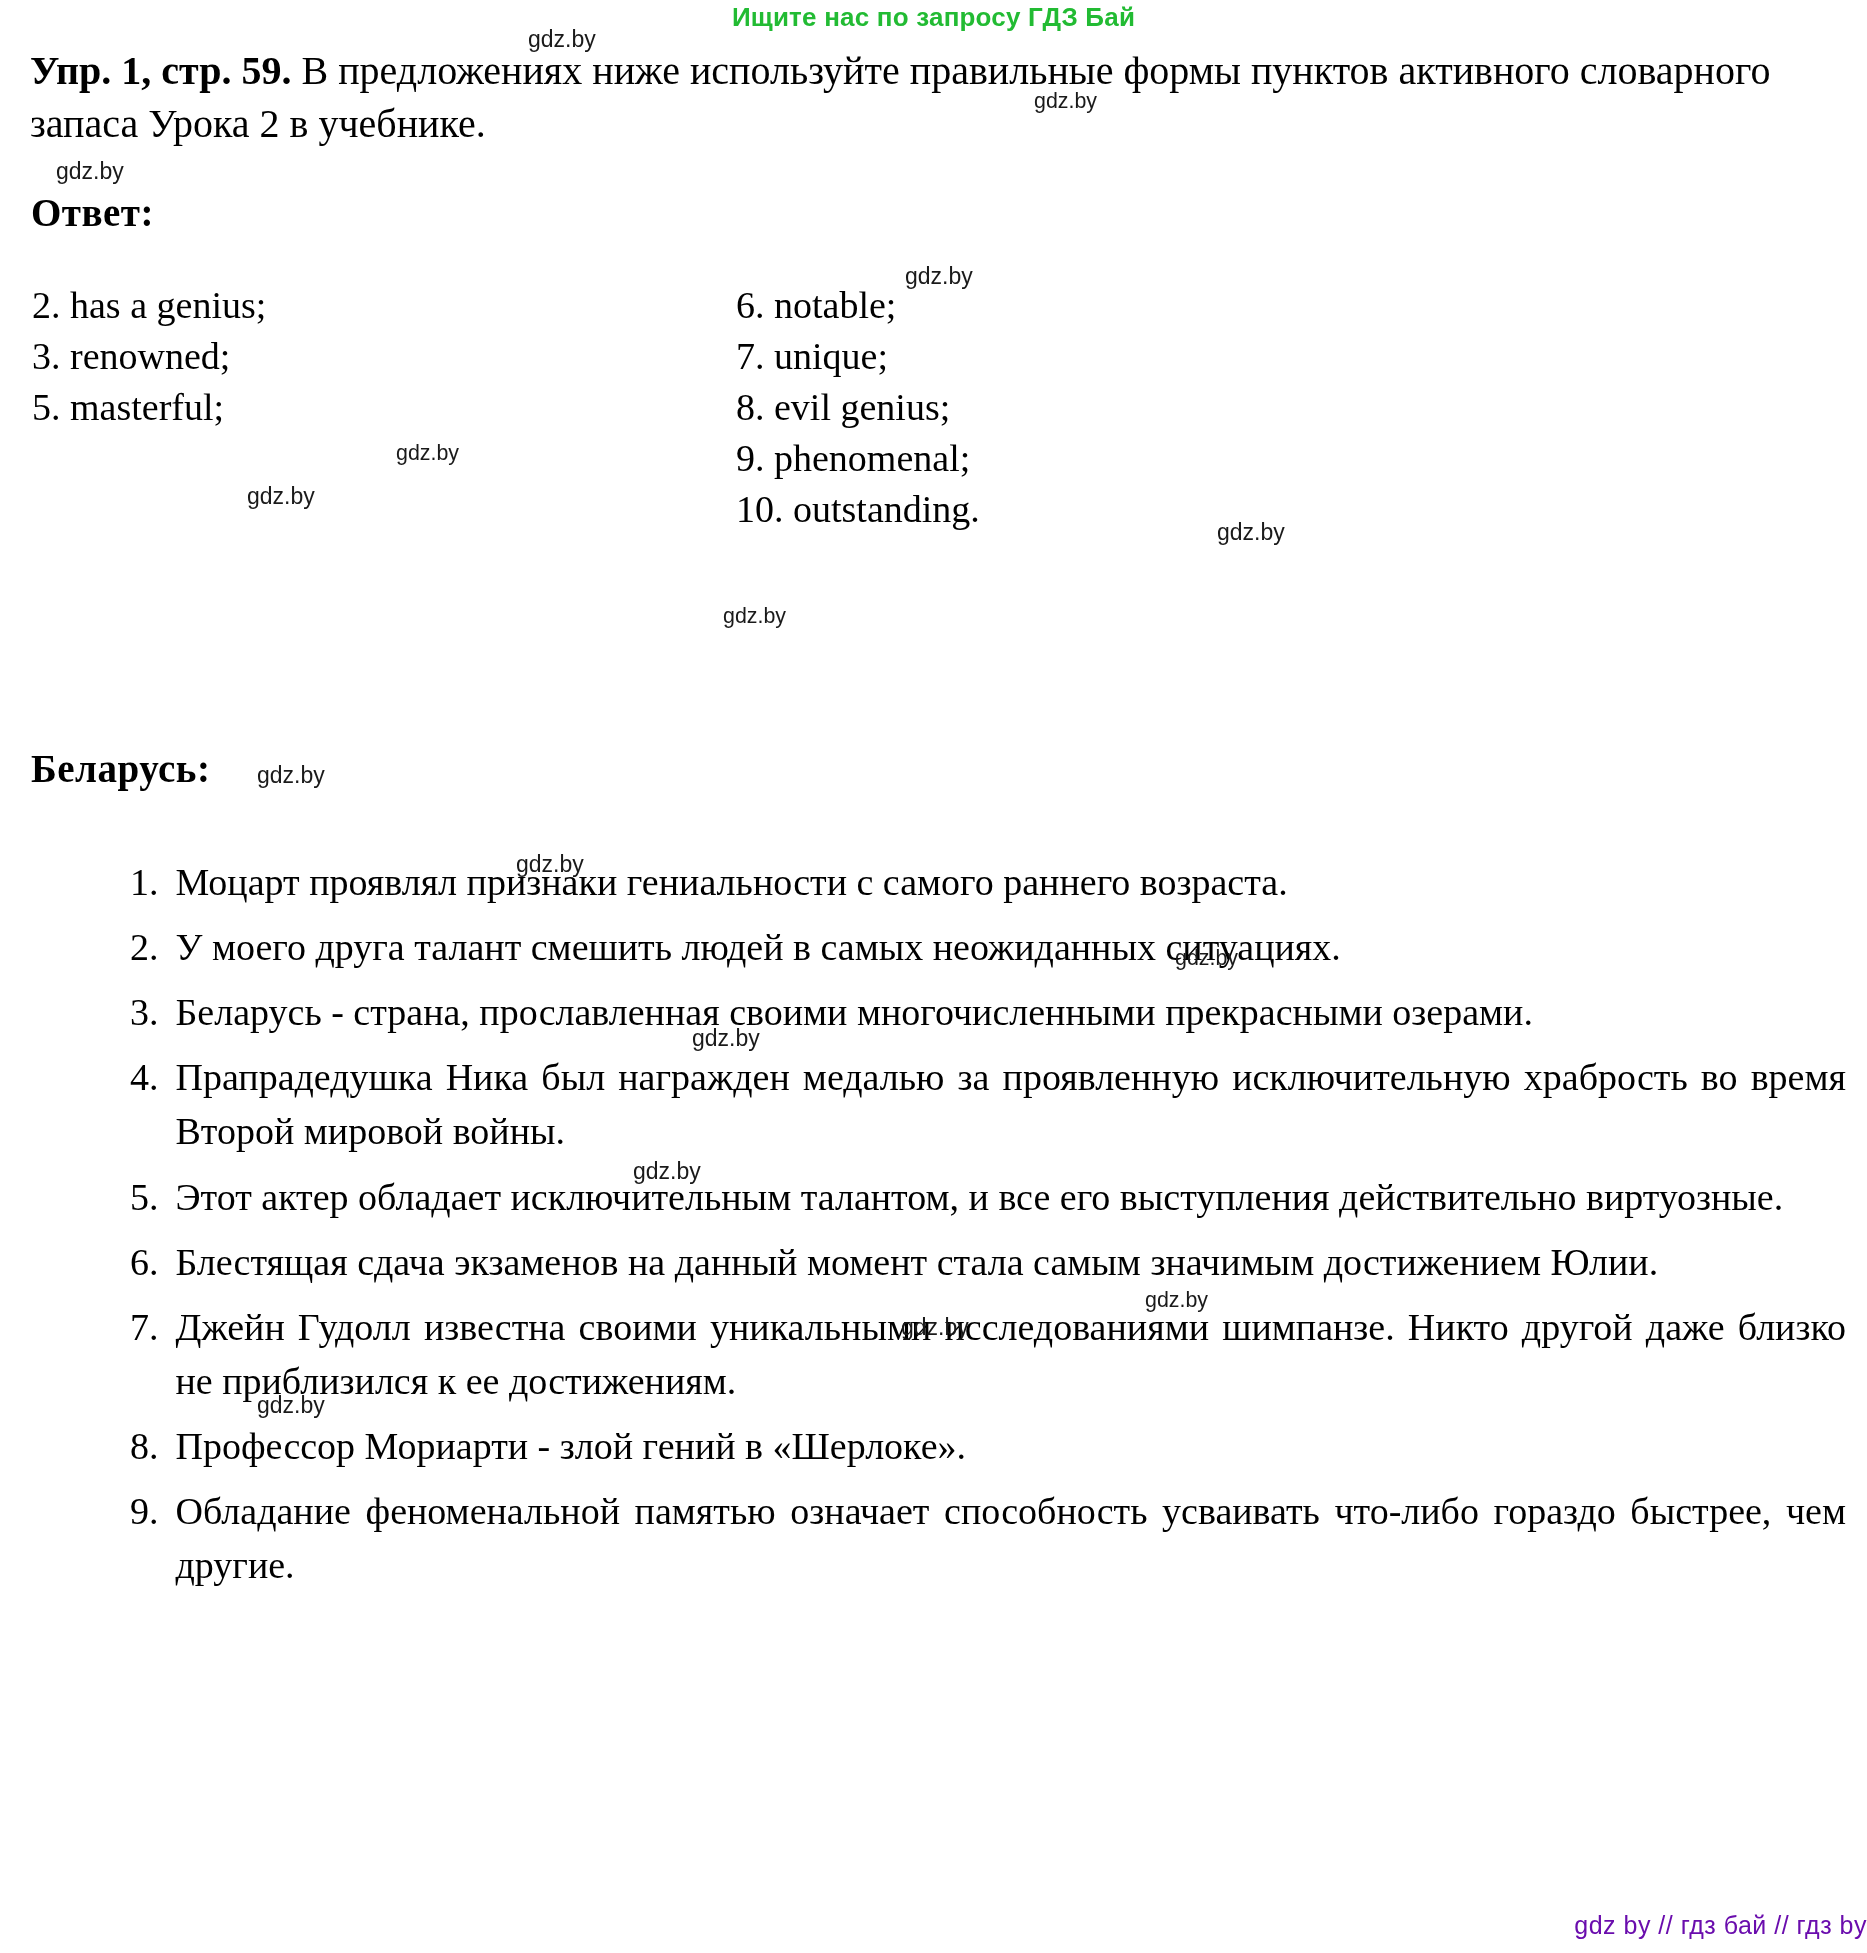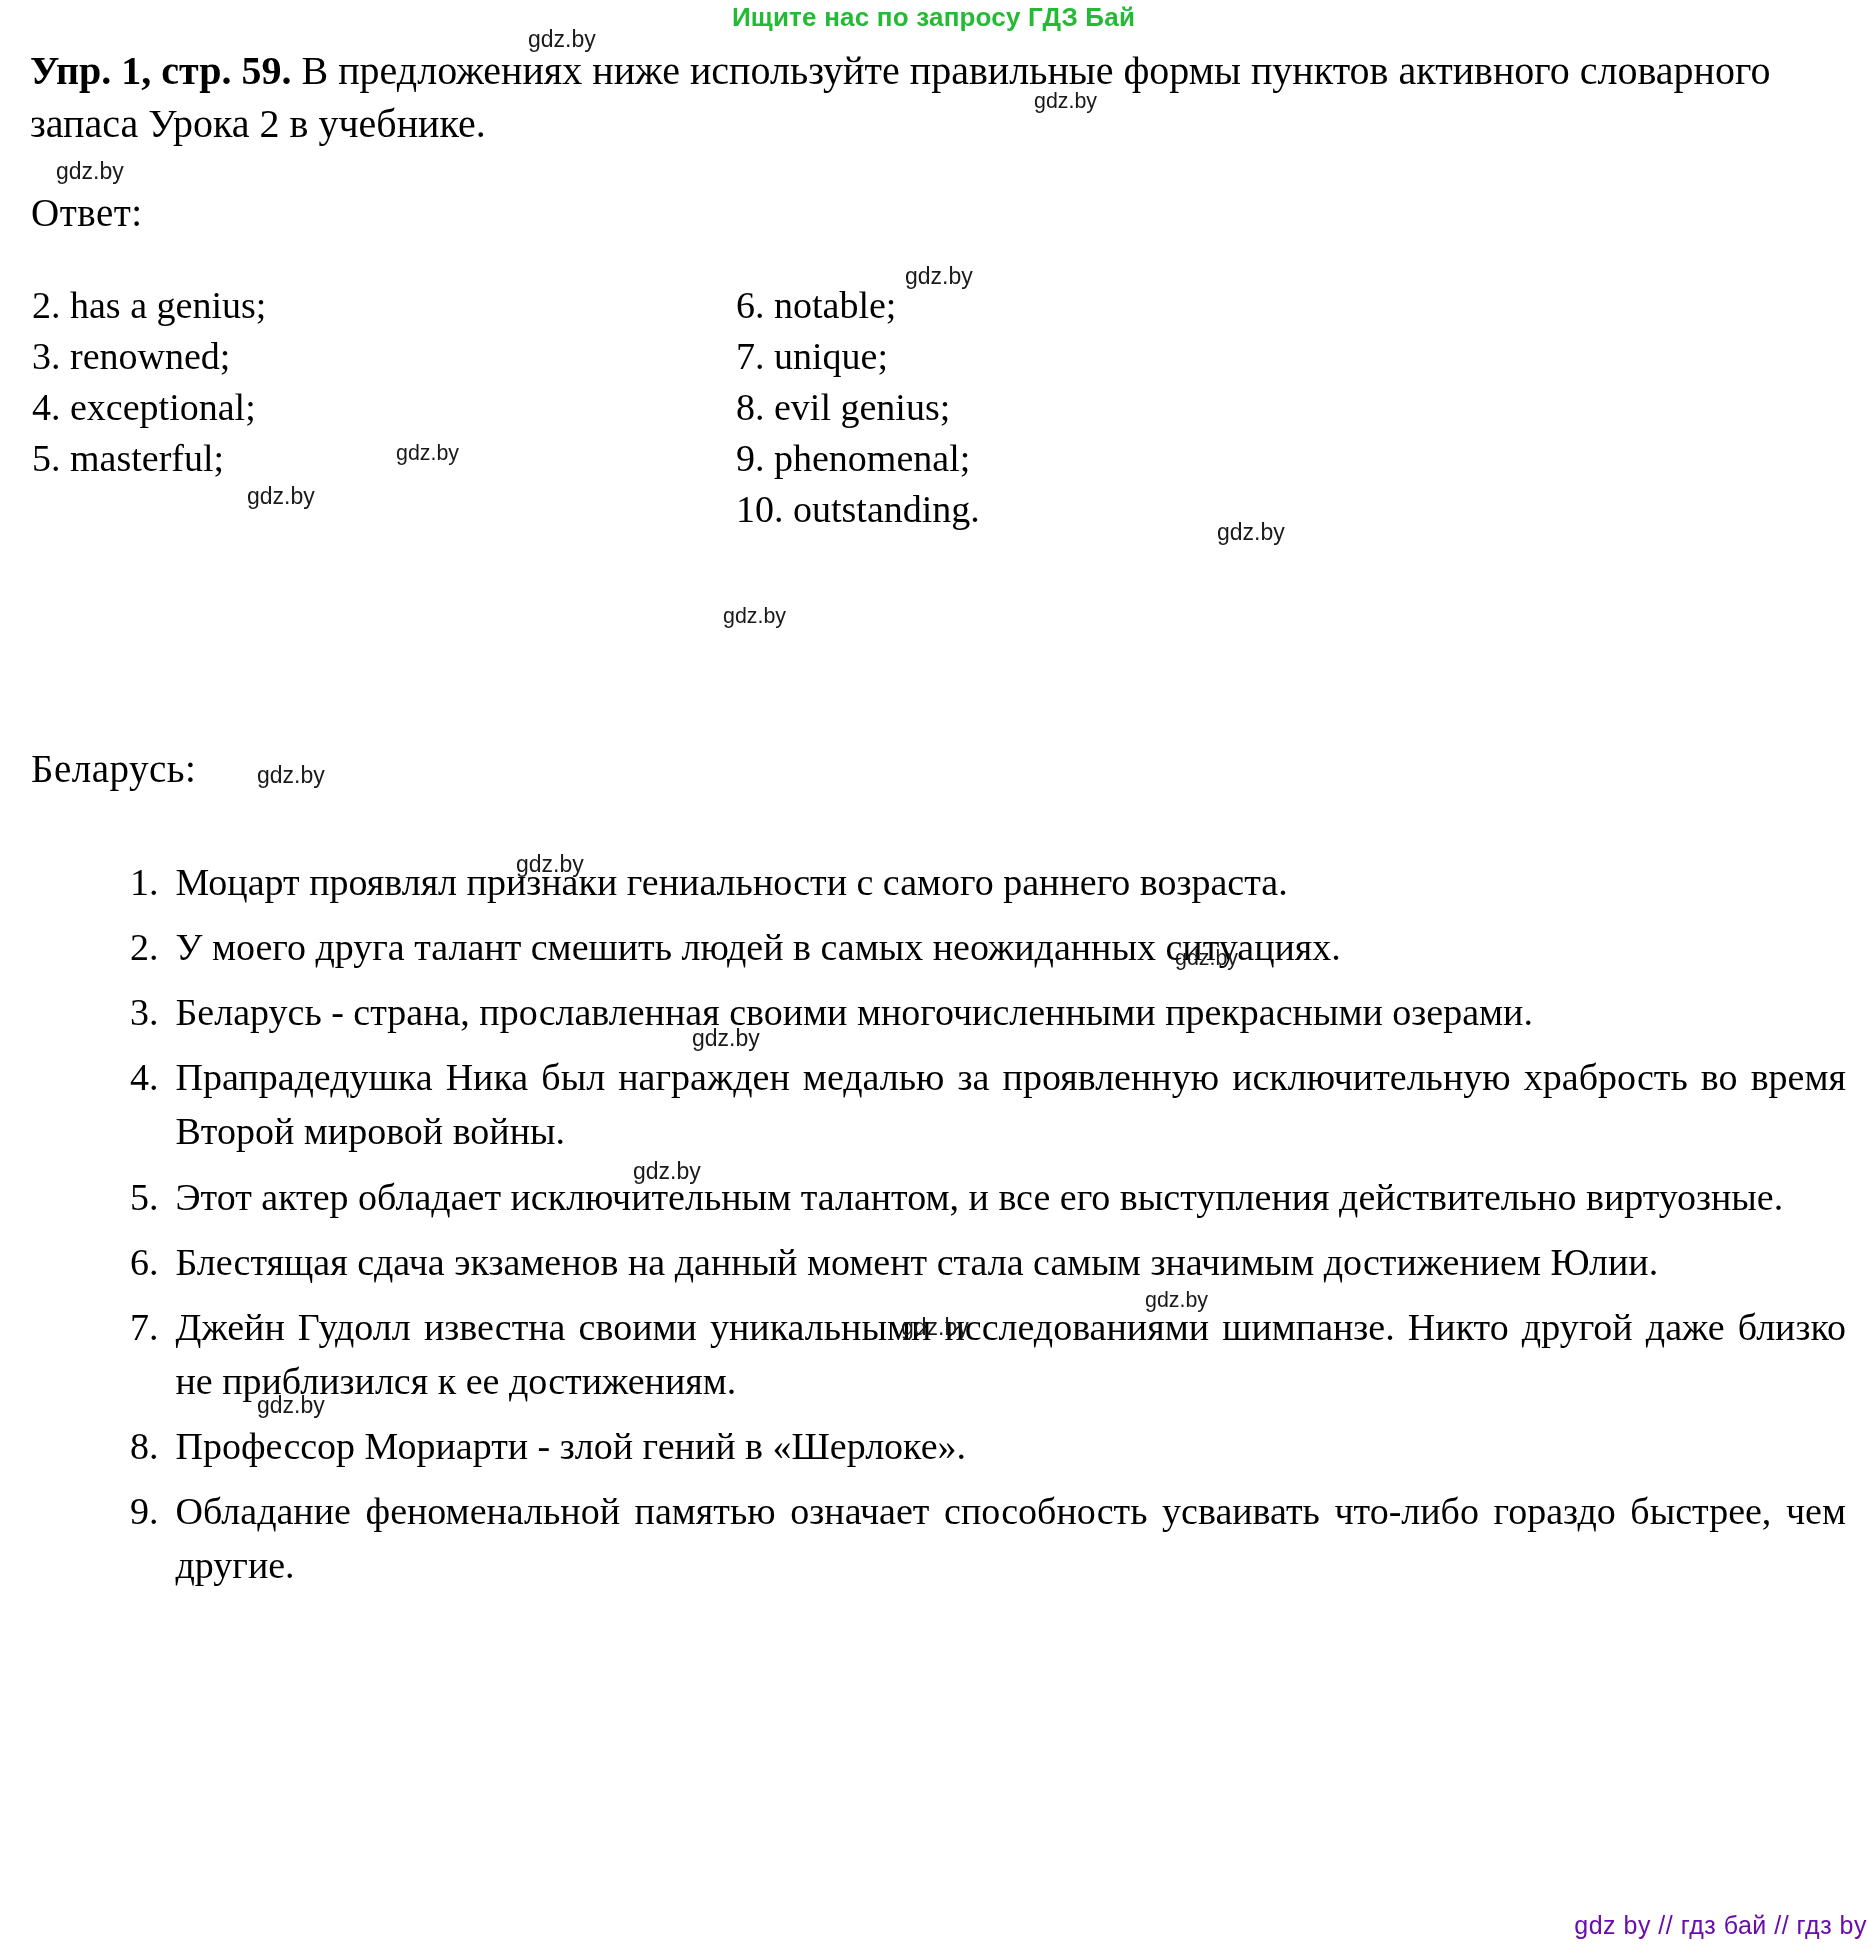--- a/index.html
+++ b/index.html
@@ -54,21 +54,21 @@
     line-height: 1.32;
     text-align: left;
   }
   .task-head b { font-weight: bold; }
 
   
   .sec-label {
     position: absolute;
     left: 31px;
     font-size: 39px;
-    font-weight: normal;
+    font-weight: bold;
     letter-spacing: 0.5px;
   }
   #answer-label { top: 190px; }
   #translation-label { top: 746px; }
 
   
   .ans-col {
     position: absolute;
     top: 280px;
     font-size: 38px;
@@ -122,21 +122,20 @@
 
   <div class="task-head">
     <b>Упр. 1, стр. 59.</b><span> В предложениях ниже используйте правильные формы пунктов активного словарного запаса Урока 2 в учебнике.</span>
   </div>
 
   <div class="sec-label" id="answer-label">Ответ:</div>
 
   <div class="ans-col" id="ans-col-left">
     <div class="ans-item">2. has a genius;</div>
     <div class="ans-item">3. renowned;</div>
-    <div class="ans-item">4. exceptional;</div>
     <div class="ans-item">5. masterful;</div>
   </div>
 
   <div class="ans-col" id="ans-col-right">
     <div class="ans-item">6. notable;</div>
     <div class="ans-item">7. unique;</div>
     <div class="ans-item">8. evil genius;</div>
     <div class="ans-item">9. phenomenal;</div>
     <div class="ans-item">10. outstanding.</div>
   </div>

